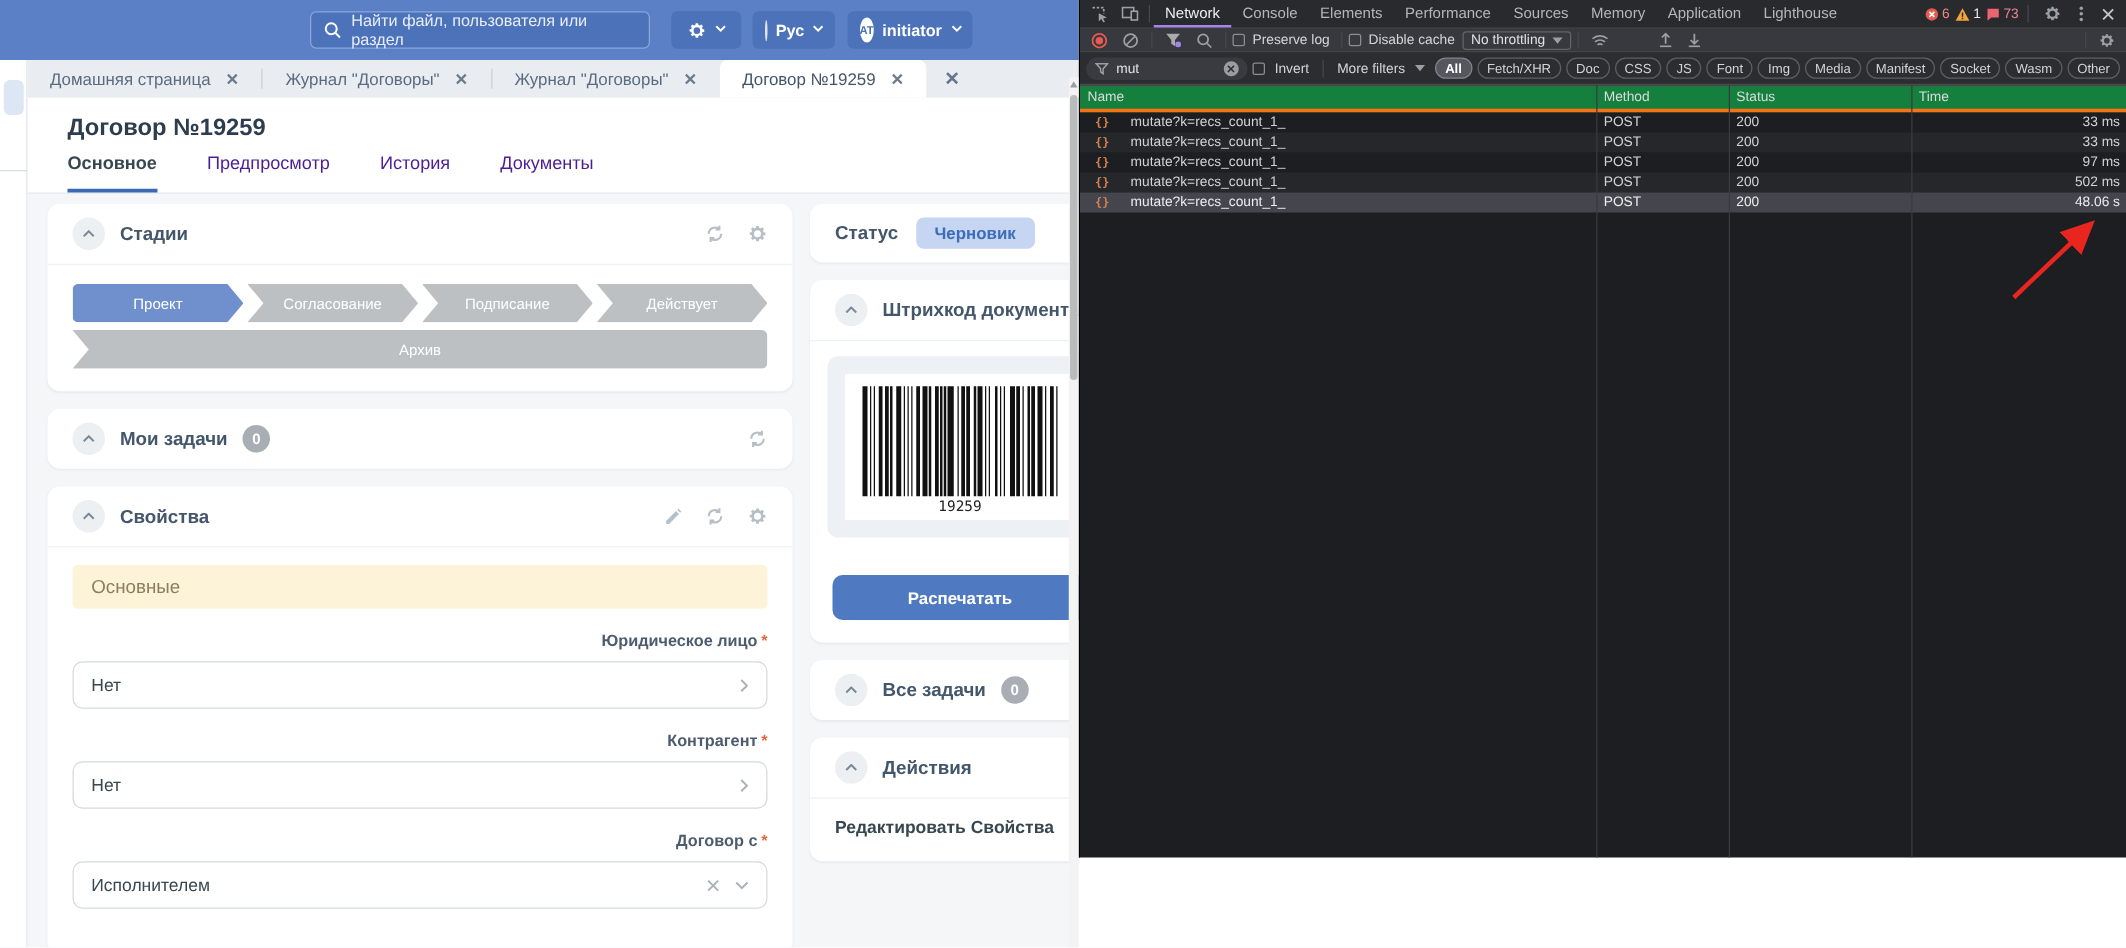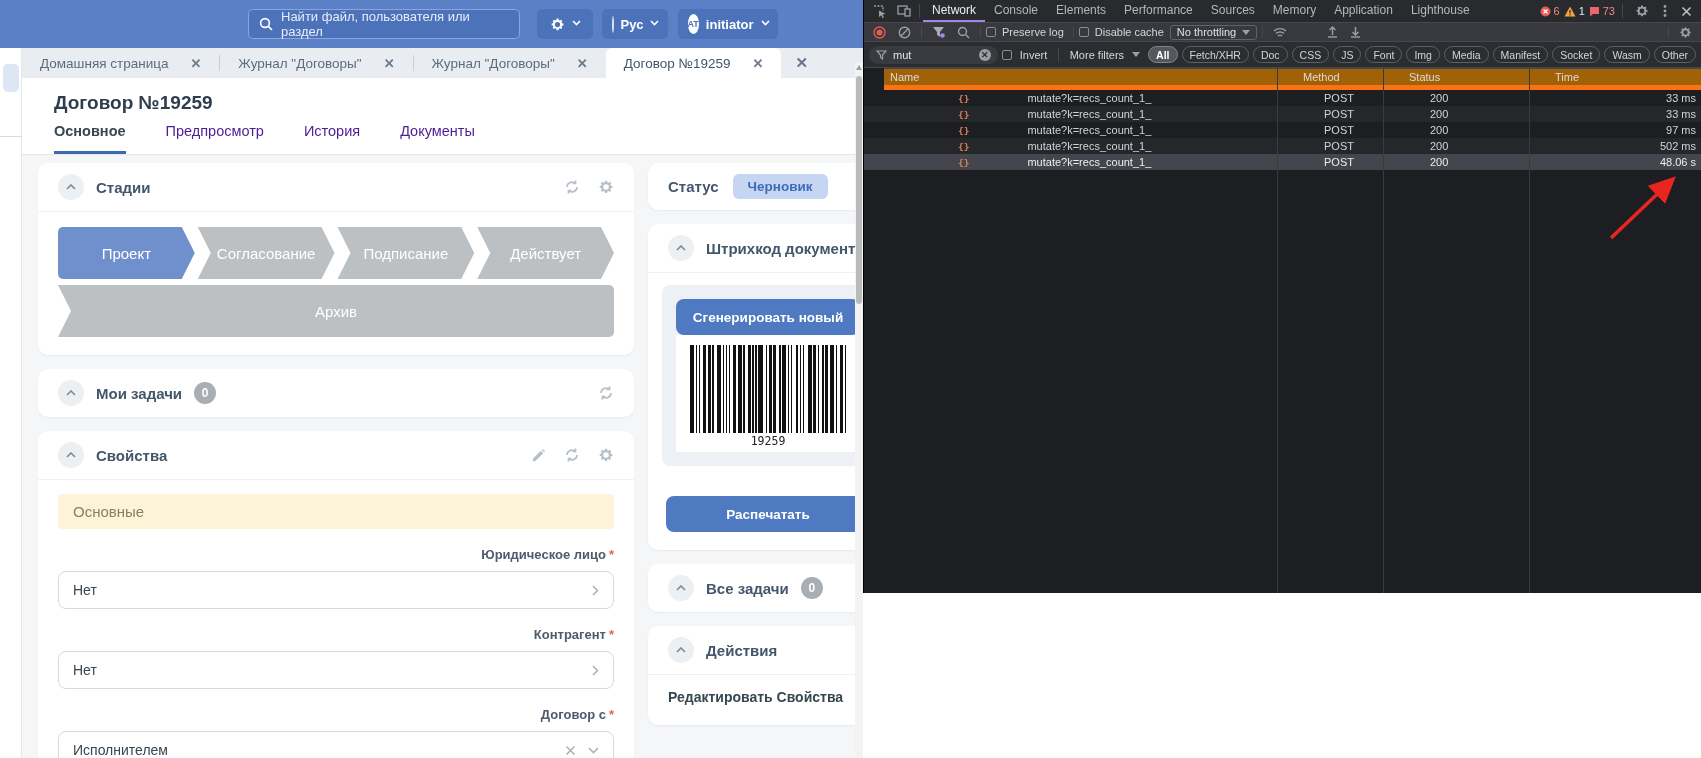--- a/index.html
+++ b/index.html
@@ -18,21 +18,21 @@
   .flag { width:17px; height:17px; border-radius:50%; background:linear-gradient(#f2f4f7 33%, #3f5ea8 33%, #3f5ea8 66%, #c5392f 66%); border:1px solid #dfe6f2; }
   .avatar { width:20px; height:20px; border-radius:50%; background:#fff; color:#4c72ba; font-size:9px; font-weight:bold;
             display:flex; align-items:center; justify-content:center; }
   .chev-dn { width:8px; height:8px; display:inline-block; }
 
   .side-rail { position:absolute; left:0; top:48px; width:22px; height:710px; background:#fff; border-right:1px solid #e4e7ec; z-index:4; }
   .rail-pill { position:absolute; left:3px; top:16px; width:16px; height:28px; background:#dde6f5; border-radius:5px; }
   .rail-div { position:absolute; left:0; top:88px; width:22px; height:1px; background:#d7dce2; }
 
   .tabstrip { position:absolute; left:22px; top:48px; width:841px; height:30px; background:#e9edf2; display:flex; align-items:stretch; z-index:3; }
-  .app-tab { display:flex; align-items:center; gap:22px; padding:0 18px; font-size:13.5px; color:#5b6c80; white-space:nowrap; }
+  .app-tab { display:flex; align-items:center; gap:12px; padding:0 18px; font-size:13.5px; color:#5b6c80; white-space:nowrap; }
   .app-tab.active { background:#fff; border-radius:6px 6px 0 0; color:#43556a; }
   .tab-x { color:#6b7a8c; font-size:13px; font-weight:bold; cursor:pointer; }
   .tab-sep { width:1px; height:16px; background:#c9cfd7; align-self:center; }
   .lone-x { display:flex; align-items:center; padding:0 14px; color:#67768a; font-weight:bold; font-size:15px; }
 
   .page-head { position:absolute; left:22px; top:78px; width:841px; height:77px; background:#fff; border-bottom:1px solid #e3e7ea; }
   .page-title { position:absolute; left:32px; top:14px; font-size:19px; font-weight:bold; color:#2e3d4e; }
   .nav-tabs { position:absolute; left:32px; bottom:0; display:flex; gap:40px; }
   .nav-tab { font-size:14.5px; color:#4c1d95; padding-bottom:12px; border-bottom:3px solid transparent; }
   .nav-tab.active { color:#37474f; font-weight:bold; border-bottom-color:#3b6ab3; }
@@ -44,21 +44,21 @@
   .card-head { display:flex; align-items:center; gap:12px; padding:11px 20px; }
   .card-head.bordered { border-bottom:1px solid #eef1f3; }
   .circ-btn { width:26px; height:26px; border-radius:50%; background:#edf0f3; display:flex; align-items:center; justify-content:center; flex:none; }
   .card-title { font-size:15px; font-weight:bold; color:#44566b; white-space:nowrap; }
   .head-icons { margin-left:auto; display:flex; gap:18px; align-items:center; color:#b6bec6; }
   .cnt-badge { min-width:22px; height:22px; border-radius:11px; background:#a9aeb4; color:#fff; font-size:12px; font-weight:bold;
                display:flex; align-items:center; justify-content:center; padding:0 6px; }
 
   .stages-body { padding:15px 20px 18px; }
   .stage-row { display:flex; margin-bottom:6px; }
-  .stage { height:52px; display:flex; align-items:center; justify-content:center; color:#fff; font-size:15px;
+  .stage { height:31px; display:flex; align-items:center; justify-content:center; color:#fff; font-size:12px;
            background:#bcc0c3; flex:1; }
   .stage.first { clip-path:polygon(0 0, calc(100% - 13px) 0, 100% 50%, calc(100% - 13px) 100%, 0 100%); border-radius:5px 0 0 5px; margin-right:3px; }
   .stage.mid   { clip-path:polygon(0 0, calc(100% - 13px) 0, 100% 50%, calc(100% - 13px) 100%, 0 100%, 13px 50%); margin-right:3px; }
   .stage.last  { clip-path:polygon(0 0, calc(100% - 13px) 0, 100% 50%, calc(100% - 13px) 100%, 0 100%, 13px 50%); margin-right:0; }
   .stage.wide  { clip-path:polygon(0 0, 100% 0, 100% 100%, 0 100%, 13px 50%); border-radius:0 5px 5px 0; }
   .stage.active { background:#7090cd; }
 
   .props-body { padding:14px 20px 20px; }
   .group-band { background:#fcf3d9; color:#8a7f5c; font-size:15px; padding:9px 15px; border-radius:4px; margin-bottom:18px; }
   .field { margin-bottom:18px;text-align:right; }
@@ -80,21 +80,21 @@
   .bar { background:#111; }
   .bc-num { font-size:11.5px; color:#222; margin-top:1px; font-family:"DejaVu Sans Mono", monospace; }
   .print-wrap { padding:30px 4px 2px; }
   .action-item { padding:14px 20px 20px; font-size:14px; color:#37474f; font-weight:bold; }
 
   .app-scroll { position:absolute; right:0; top:62px; width:8px; height:696px; background:#f3f3f3; z-index:6; }
   .app-scroll .thumb { position:absolute; left:1px; top:14px; width:6px; height:228px; background:#b9bbbd; border-radius:3px; }
   .app-scroll .arr { position:absolute; left:1px; top:3px; width:0; height:0; border-left:3px solid transparent; border-right:3px solid transparent; border-bottom:5px solid #9aa0a6; }
 
   
-  .devtools { position:absolute; left:863px; top:0; width:838px; height:593px; background:#1d1e21; color:#d5d6d9;
+  .devtools { position:absolute; left:863px; top:0; width:838px; height:686px; background:#1d1e21; color:#d5d6d9;
               font-size:11px; border-left:1px solid #000; }
   .dt-row1 { height:23px; background:#292a2e; border-bottom:1px solid #47484c; display:flex; align-items:stretch; padding-left:4px; }
   .dt-ico { display:flex; align-items:center; justify-content:center; padding:0 5px; color:#9aa0a6; }
   .dt-sep { width:1px; background:#47484c; margin:4px 3px; }
   .dt-tabs { display:flex; align-items:stretch; }
   .dt-tab { display:flex; align-items:center; padding:0 9px; font-size:12px; color:#b4b6ba; border-bottom:2px solid transparent; white-space:nowrap; }
   .dt-tab.active { color:#eceef1; border-bottom-color:#a585e8; }
   .dt-right { margin-left:auto; display:flex; align-items:center; gap:4px; padding-right:4px; }
   .badge-grp { display:flex; align-items:center; gap:3px; font-size:11px; }
 
@@ -110,28 +110,28 @@
   .clear-x { margin-left:auto; width:12px; height:12px; border-radius:50%; background:#9b9da2; color:#2c2d31; font-size:9px;
              display:flex; align-items:center; justify-content:center; font-weight:bold; }
   .chips { display:flex; gap:4px; align-items:center; margin-left:4px; }
   .chip { border:1px solid #5d5f65; border-radius:9px; height:17px; display:flex; align-items:center; padding:0 7px;
           font-size:10.5px; color:#d3d4d7; white-space:nowrap; }
   .chip.active { background:#55575e; border-color:#82848b; color:#fff; font-weight:bold; }
 
   .net-table { position:absolute; left:0; top:68px; width:838px; bottom:0; }
   .net-cols { position:absolute; inset:0; pointer-events:none; }
   .net-cols div { position:absolute; top:0; bottom:0; width:1px; background:#3a3b40; }
-  .net-head { display:grid; grid-template-columns:413px 106px 146px 1fr; height:22px; background:#a16207;
-              border-top:1px solid #47484c; border-bottom:5px solid #f97316; align-items:center; color:#dadbde;margin-left:20px; }
+  .net-head { display:grid; grid-template-columns:413px 106px 146px 1fr; height:22px; background:#15803d;
+              border-top:1px solid #47484c; border-bottom:3px solid #f97316; align-items:center; color:#dadbde; }
   .net-head span { padding:0 6px; }
   .net-row { display:grid; grid-template-columns:413px 106px 146px 1fr; height:16px; align-items:center; color:#d2d3d6; }
   .net-row.odd { background:#1d1e21; }
   .net-row.even { background:#26272b; }
   .net-row.selected { background:#45464d; color:#eceef1; }
-  .net-row span { padding:0 6px; white-space:nowrap; overflow:hidden;margin-left:41px; }
+  .net-row span { padding:0 6px; white-space:nowrap; overflow:hidden; }
   .net-row .cell-time { text-align:right; }
   .xhr-ico { color:#d9804f; font-family:"DejaVu Sans Mono", monospace; font-size:9.5px; margin-right:5px; font-weight:bold; }
 
   .red-arrow { position:absolute; left:735px; top:168px; }
   svg.mini { display:block; }
 </style>
 </head>
 <body>
 
 <div id="stage">
@@ -357,21 +357,20 @@
           <div class="card-head bordered">
             <div class="circ-btn">
               <svg class="mini" width="10" height="6">
                   <polyline points="1,5 5,1 9,5" stroke="#7a8a9a" stroke-width="1.6" fill="none"></polyline>
                 </svg>
             </div>
             <div class="card-title">Штрихкод документа</div>
           </div>
           <div class="bc-body">
             <div class="bc-panel">
-              <div class="btn-blue">Сгенерировать новый</div>
               <div class="bc-box">
                 <div class="bars" id="barcodeBars">
                     <div class="bar" style="width: 4.8px; margin-right: 1.6px;"></div>
                     <div class="bar" style="width: 1.6px; margin-right: 1.6px;"></div>
                     <div class="bar" style="width: 1.6px; margin-right: 3.2px;"></div>
                     <div class="bar" style="width: 3.2px; margin-right: 1.6px;"></div>
                     <div class="bar" style="width: 3.2px; margin-right: 1.6px;"></div>
                     <div class="bar" style="width: 1.6px; margin-right: 3.2px;"></div>
                     <div class="bar" style="width: 4.8px; margin-right: 1.6px;"></div>
                     <div class="bar" style="width: 1.6px; margin-right: 1.6px;"></div>

